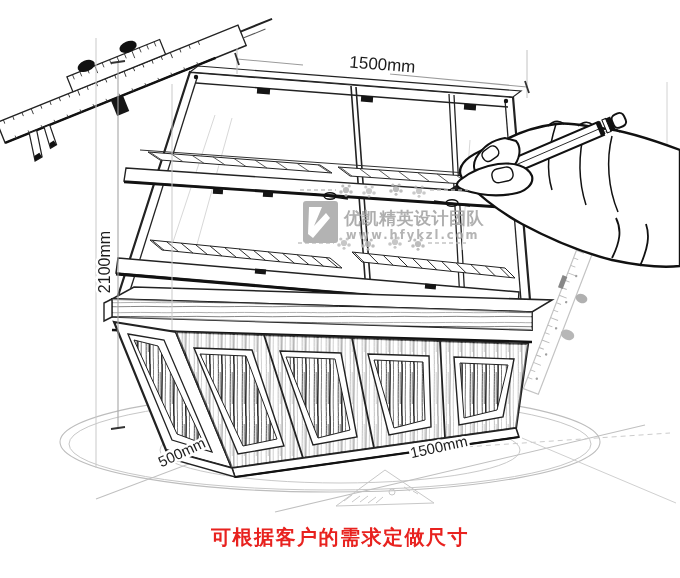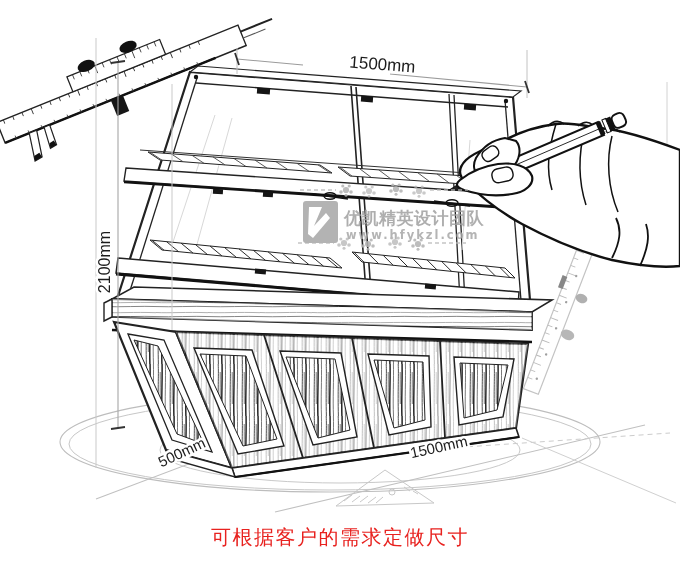--- a/index.html
+++ b/index.html
@@ -9,21 +9,21 @@
   .dim{font-family:"Liberation Sans",sans-serif;fill:#1c1c1c;}
   .dim-lg{font-size:17px;}
   .dim-md{font-size:16px;}
   .dim-sm{font-size:15px;}
   .wm1{font-family:"DejaVu Sans","Liberation Sans",sans-serif;font-size:17px;font-weight:bold;
        fill:#a0a0a0;letter-spacing:0.5px;}
   .wm2{font-family:"DejaVu Sans","Liberation Sans",sans-serif;font-size:11.5px;font-weight:bold;
        fill:#a8a8a8;letter-spacing:2px;}
   .caption{position:absolute;left:0;right:0;top:524px;text-align:center;
            font-family:"DejaVu Sans","Liberation Sans",sans-serif;
-           font-size:20px;font-weight:normal;letter-spacing:1.5px;color:#e8221f;}
+           font-size:20px;font-weight:bold;letter-spacing:1.5px;color:#e8221f;}
 </style>
 </head>
 <body>
 
 <div class="stage">
 <svg width="680" height="578" viewBox="0 0 680 578">
   <defs>
     <pattern id="grainV" width="12" height="52" patternUnits="userSpaceOnUse">
       <rect width="12" height="52" fill="#fff"></rect>
       <path d="M2.2,0 C2.8,12 1.7,26 2.4,52" stroke="#3c3c3c" stroke-width="0.9" fill="none"></path>

